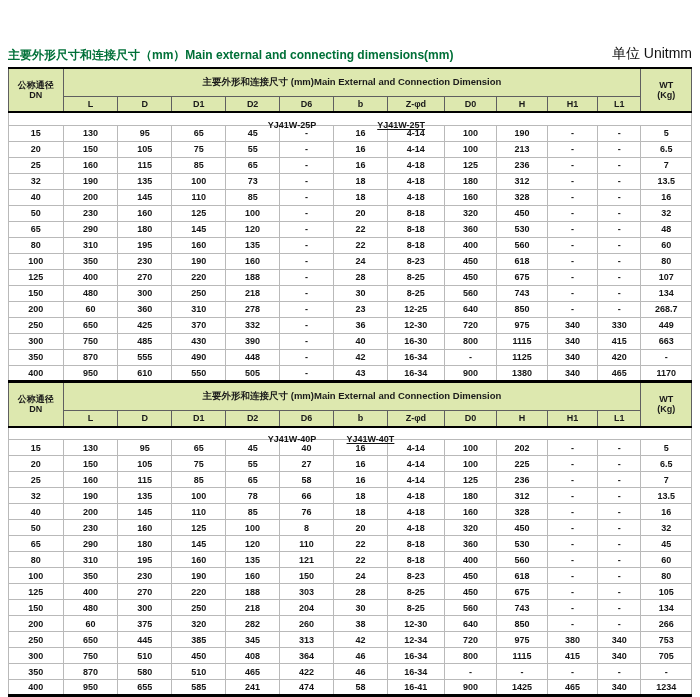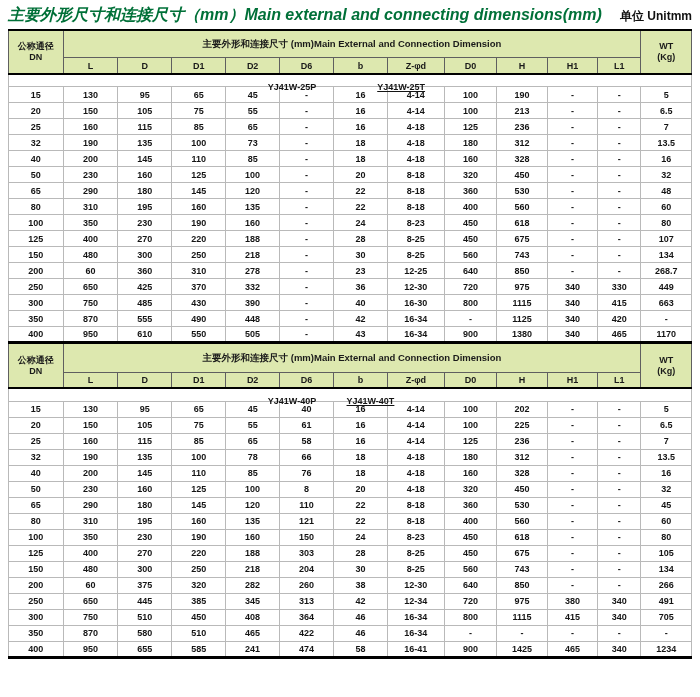--- a/index.html
+++ b/index.html
@@ -15,24 +15,24 @@
     width:700px;height:697px;
     font-family:"Liberation Sans","DejaVu Sans",sans-serif;
     color:#1a1a1a;
   }
   .page{padding:5px 8px 0 8px;}
   .title-row{
     display:flex;justify-content:space-between;align-items:flex-end;
     margin-bottom:3px;
   }
   .page-title{
-    margin:0;font-size:16px;line-height:1.3;font-weight:bold;
-    color:var(--title-green);letter-spacing:0;font-style:italic;
-  }
-  .unit-label{font-size:12px;font-weight:bold;color:#111;padding-bottom:1px;}
+    margin:0;font-size:12px;line-height:1.3;font-weight:bold;
+    color:var(--title-green);letter-spacing:0;
+  }
+  .unit-label{font-size:14px;font-weight:normal;color:#111;padding-bottom:1px;margin-top:40px;}
 
   table.dim{
     width:100%;border-collapse:collapse;table-layout:fixed;
     border-bottom:3px solid var(--line-thick);
   }
   table.dim.first{border-top:2px solid var(--line-thick);}
   table.dim.second{border-top:0;}
 
   thead th{
     background:var(--header-bg);
@@ -431,21 +431,21 @@
           <td>-</td>
           <td>-</td>
           <td>5</td>
         </tr>
         <tr>
           <td>20</td>
           <td>150</td>
           <td>105</td>
           <td>75</td>
           <td>55</td>
-          <td>61</td>
+          <td>27</td>
           <td>16</td>
           <td>4-14</td>
           <td>100</td>
           <td>225</td>
           <td>-</td>
           <td>-</td>
           <td>6.5</td>
         </tr>
         <tr>
           <td>25</td>
@@ -603,21 +603,21 @@
           <td>445</td>
           <td>385</td>
           <td>345</td>
           <td>313</td>
           <td>42</td>
           <td>12-34</td>
           <td>720</td>
           <td>975</td>
           <td>380</td>
           <td>340</td>
-          <td>491</td>
+          <td>753</td>
         </tr>
         <tr>
           <td>300</td>
           <td>750</td>
           <td>510</td>
           <td>450</td>
           <td>408</td>
           <td>364</td>
           <td>46</td>
           <td>16-34</td>

